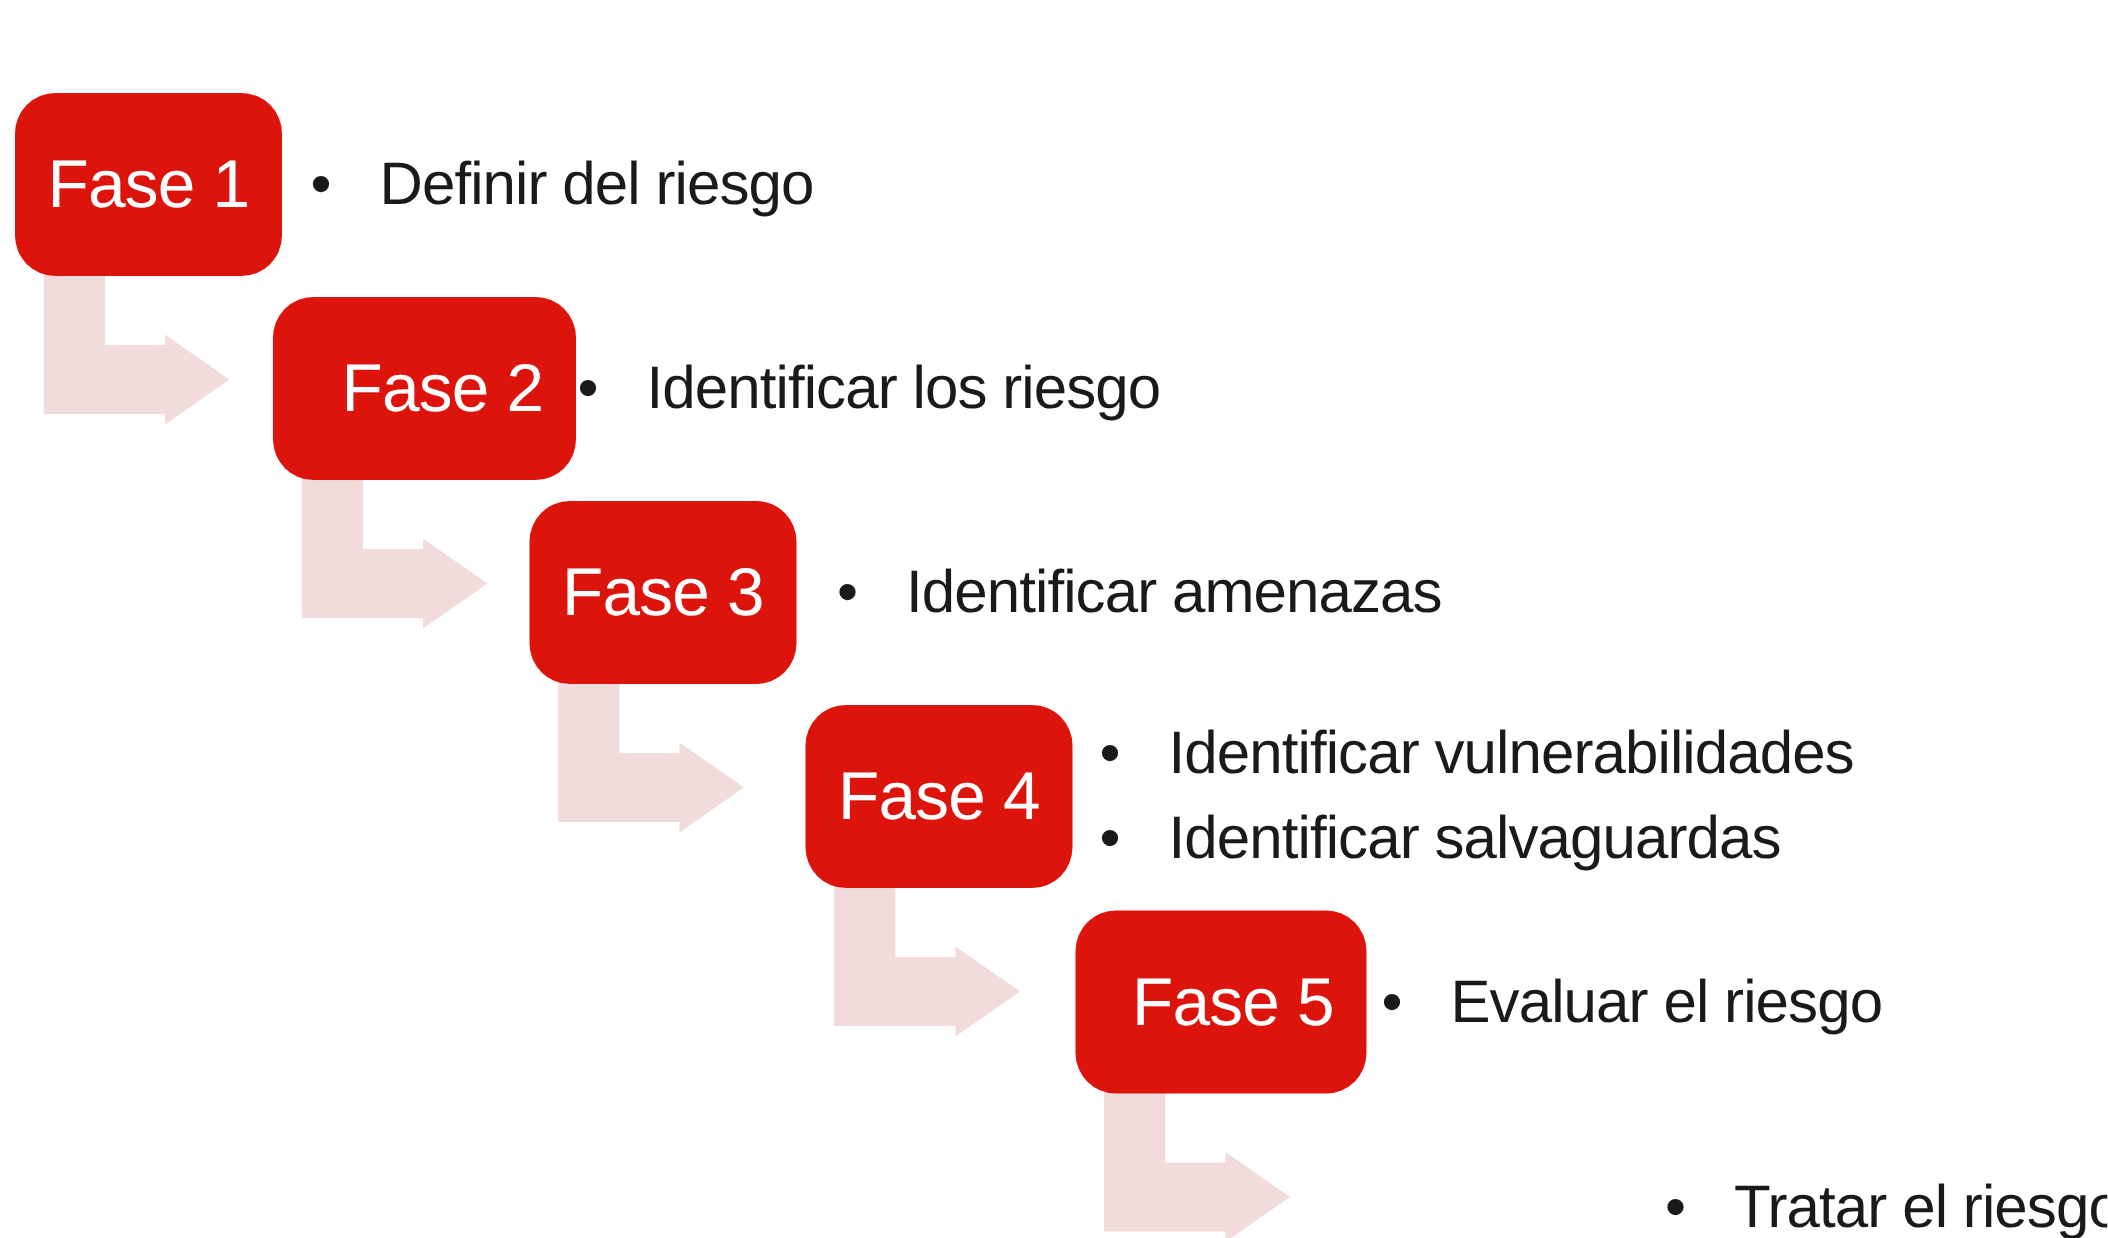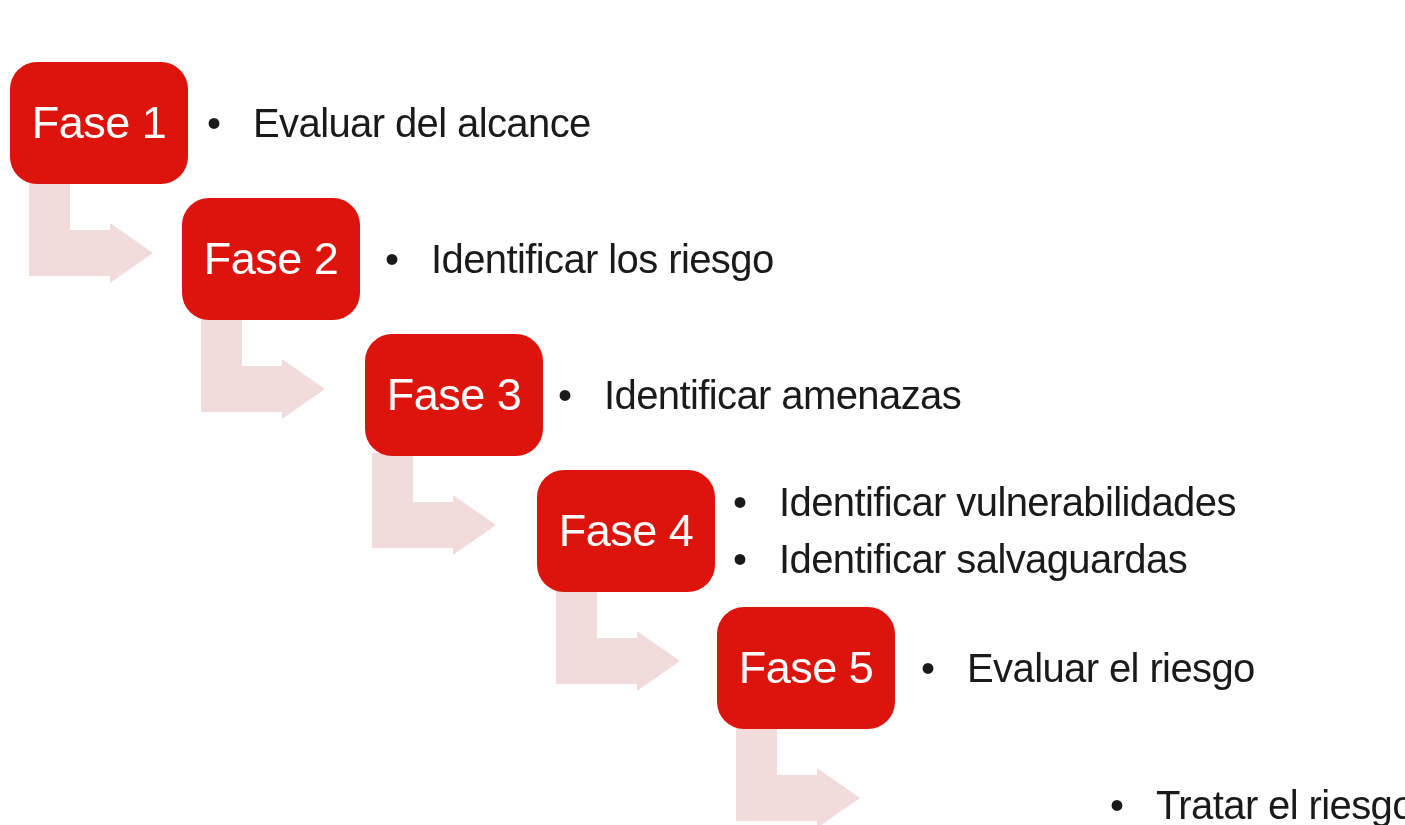--- a/index.html
+++ b/index.html
@@ -53,24 +53,24 @@
     align-items: baseline;
     font-size: 40px;
     line-height: 57px;
     color: var(--text-dark);
     letter-spacing: -0.6px;
     white-space: nowrap;
   }
   .dot { width: 46px; flex: none; }
 
   .p1 { left: 10px;  top: 15px; }   .t1 { left: 207px;  top: 15px; }
-  .p2 { left: 182px; top: 151px; }  .t2 { left: 385px;  top: 151px; }
-  .p3 { left: 365px; top: 287px; }  .t3 { left: 558px;  top: 287px; }
+  .p2 { left: 182px; top: 151px; padding-left: 24px; }  .t2 { left: 385px;  top: 151px; }
+  .p3 { left: 353px; top: 287px; }  .t3 { left: 558px;  top: 287px; }
   .p4 { left: 537px; top: 423px; text-align: right; }  .t4 { left: 733px;  top: 423px; }
-  .p5 { left: 717px; top: 560px; }  .t5 { left: 921px;  top: 560px; }
+  .p5 { left: 717px; top: 560px; padding-left: 16px; }  .t5 { left: 921px;  top: 560px; }
   .p6 { left: 910px; top: 697px; }  .t6 { left: 1110px; top: 697px; }
 
   .a1 { left: 29px;  top: 134px; }
   .a2 { left: 201px; top: 270px; }
   .a3 { left: 372px; top: 406px; }
   .a4 { left: 556px; top: 542px; }
   .a5 { left: 736px; top: 679px; }
 </style>
 </head>
 <body>
@@ -90,21 +90,21 @@
     <path d="M0,0 L41,0 L41,49 L81,49 L81,42 L124,72 L81,102 L81,95 L0,95 Z" fill="currentColor"></path>
   </svg>
   <svg class="arrow a5" viewBox="0 0 124 103" aria-hidden="true">
     <path d="M0,0 L41,0 L41,49 L81,49 L81,42 L124,72 L81,102 L81,95 L0,95 Z" fill="currentColor"></path>
   </svg>
 
   <div class="box p1">Fase 1</div>
   <div class="bullets t1">
     <div class="line">
       <span class="dot">•</span>
-      <span>Evaluar del alcance</span>
+      <span>Definir del riesgo</span>
     </div>
   </div>
 
   <div class="box p2">Fase 2</div>
   <div class="bullets t2">
     <div class="line">
       <span class="dot">•</span>
       <span>Identificar los riesgo</span>
     </div>
   </div>

